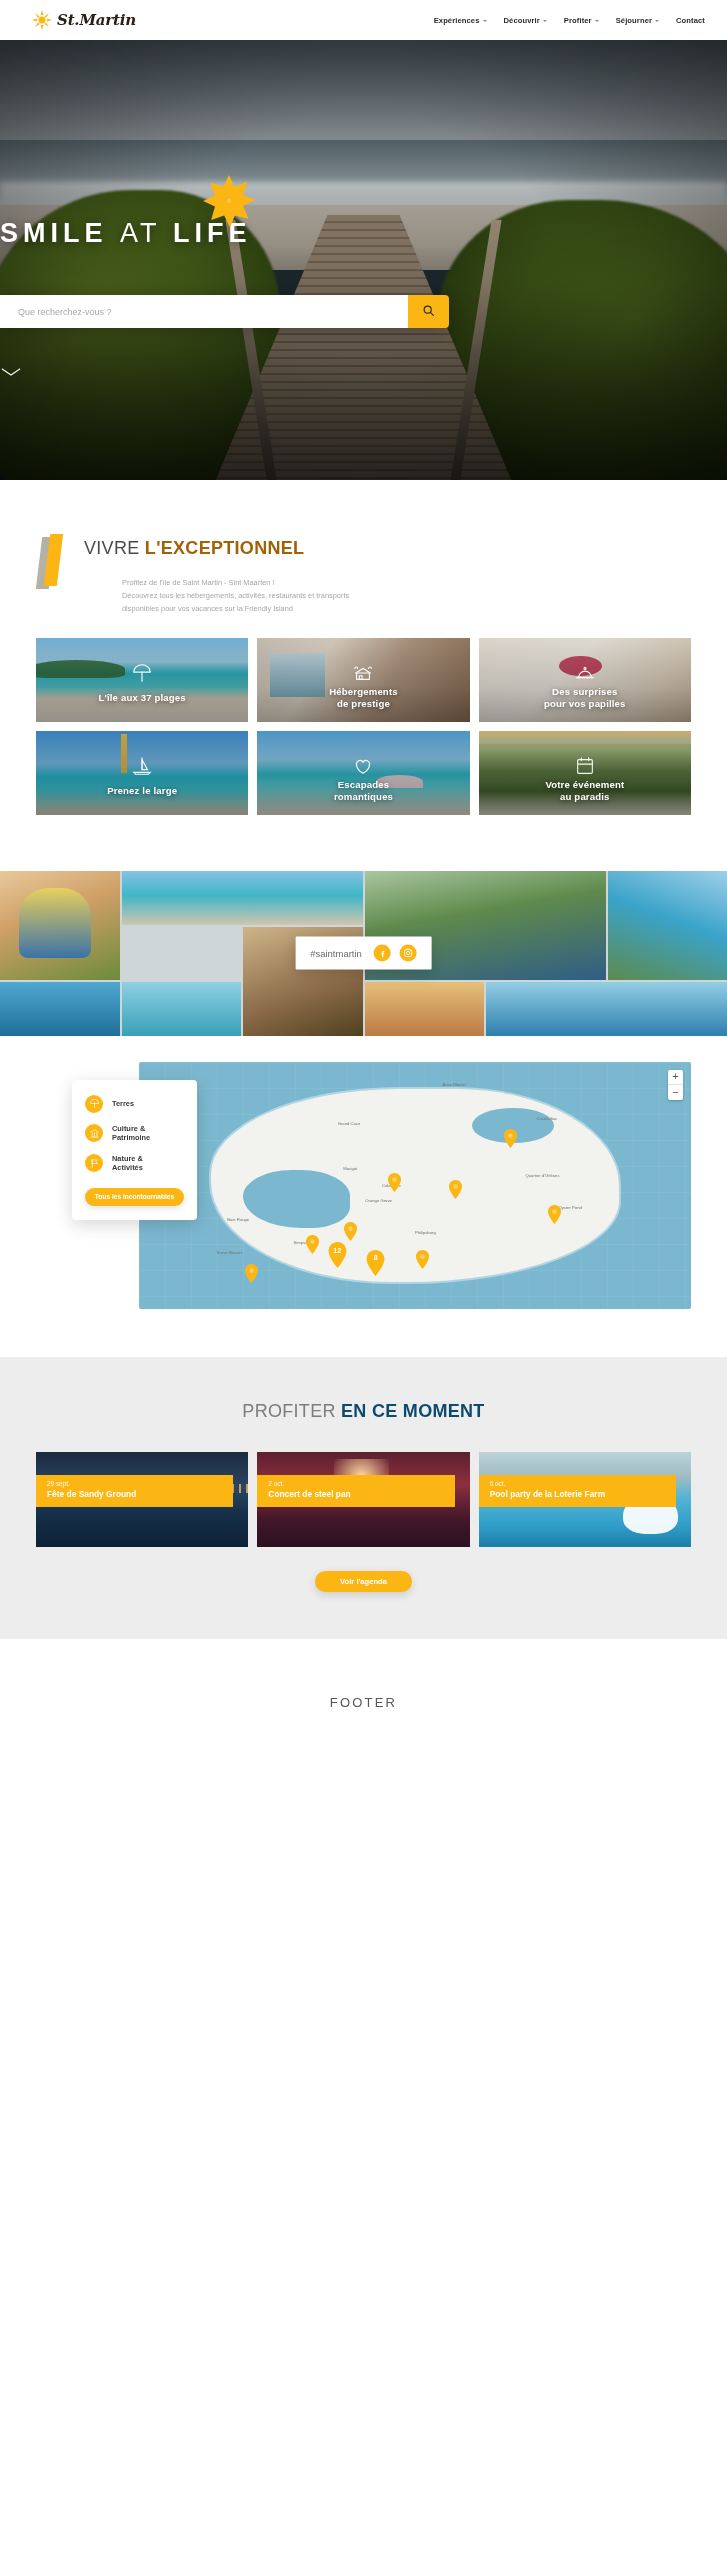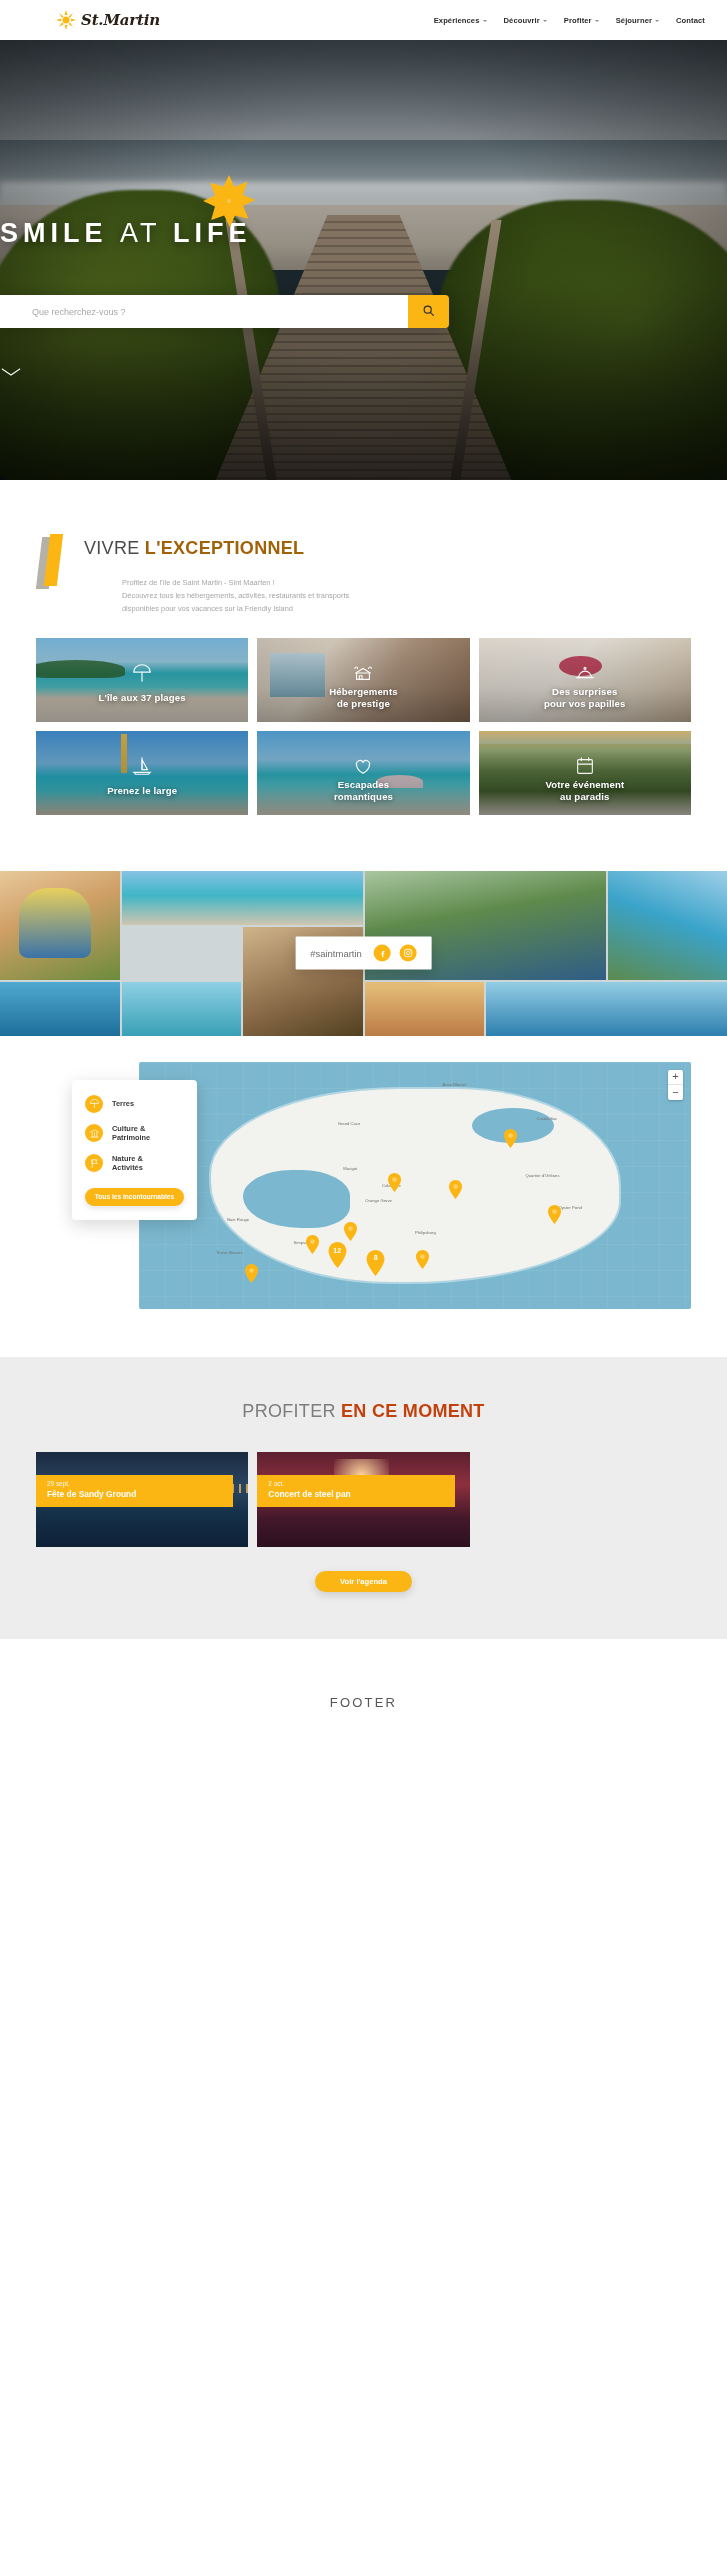--- a/index.html
+++ b/index.html
@@ -12,21 +12,21 @@
     -webkit-font-smoothing: antialiased;
   }
   .page { width: 727px; position: relative; overflow: hidden; }
 
   
   .header {
     height: 40px;
     background: #ffffff;
     display: flex;
     align-items: center;
-    padding: 0 22px 0 56px;
+    padding: 0 22px 0 32px;
     position: relative;
     z-index: 40;
   }
   .brand { display: flex; align-items: center; gap: 5px; }
   .brand-star { width: 20px; height: 20px; position: relative; flex: none; }
   .brand-word {
     font-family: "DejaVu Serif", serif;
     font-style: italic;
     font-weight: 700;
     font-size: 15px;
@@ -143,21 +143,21 @@
     width: 449px; height: 33px;
     box-shadow: 0 4px 16px rgba(0,0,0,0.22);
   }
   .search-input {
     flex: 1;
     border: none; outline: none;
     background: #ffffff;
     font-family: "Liberation Sans", sans-serif;
     font-size: 9px;
     color: #4a4a4a;
-    padding: 0 32px;
+    padding: 0 18px;
   }
   .search-input::placeholder { color: #a8a8a8; }
   .search-btn {
     width: 41px;
     background: #fbb614;
     border: none; cursor: pointer;
     border-radius: 0 4px 4px 0;
     display: flex; align-items: center; justify-content: center;
   }
   .scroll-cue {
@@ -404,21 +404,21 @@
     background: #ededed;
     padding: 44px 36px 46px;
   }
   .agenda-title {
     text-align: center;
     font-size: 18px;
     color: #7d7d7d;
     font-weight: 300;
     letter-spacing: 0.3px;
   }
-  .agenda-title b { font-weight: 700; color: #c2410c; }
+  .agenda-title b { font-weight: 700; color: #0c4a6e; }
   .ev-grid {
     margin-top: 30px;
     display: grid;
     grid-template-columns: repeat(3, 1fr);
     gap: 9px;
   }
   .ev {
     position: relative;
     height: 95px;
     overflow: hidden;
@@ -832,20 +832,27 @@
           <div class="ev-name">Fête de Sandy Ground</div>
         </div>
       </div>
       <div class="ev">
         <div class="ph ph-concert"></div>
         <div class="ev-band">
           <div class="ev-date">2 oct.</div>
           <div class="ev-name">Concert de steel pan</div>
         </div>
       </div>
+      <div class="ev">
+        <div class="ph ph-pool"></div>
+        <div class="ev-band">
+          <div class="ev-date">6 oct.</div>
+          <div class="ev-name">Pool party de la Loterie Farm</div>
+        </div>
+      </div>
     </div>
 
     <div class="agenda-cta-wrap">
       <button class="agenda-cta">Voir l'agenda</button>
     </div>
   </div>
 
   <div class="footer">
     <div class="footer-text">FOOTER</div>
   </div>

